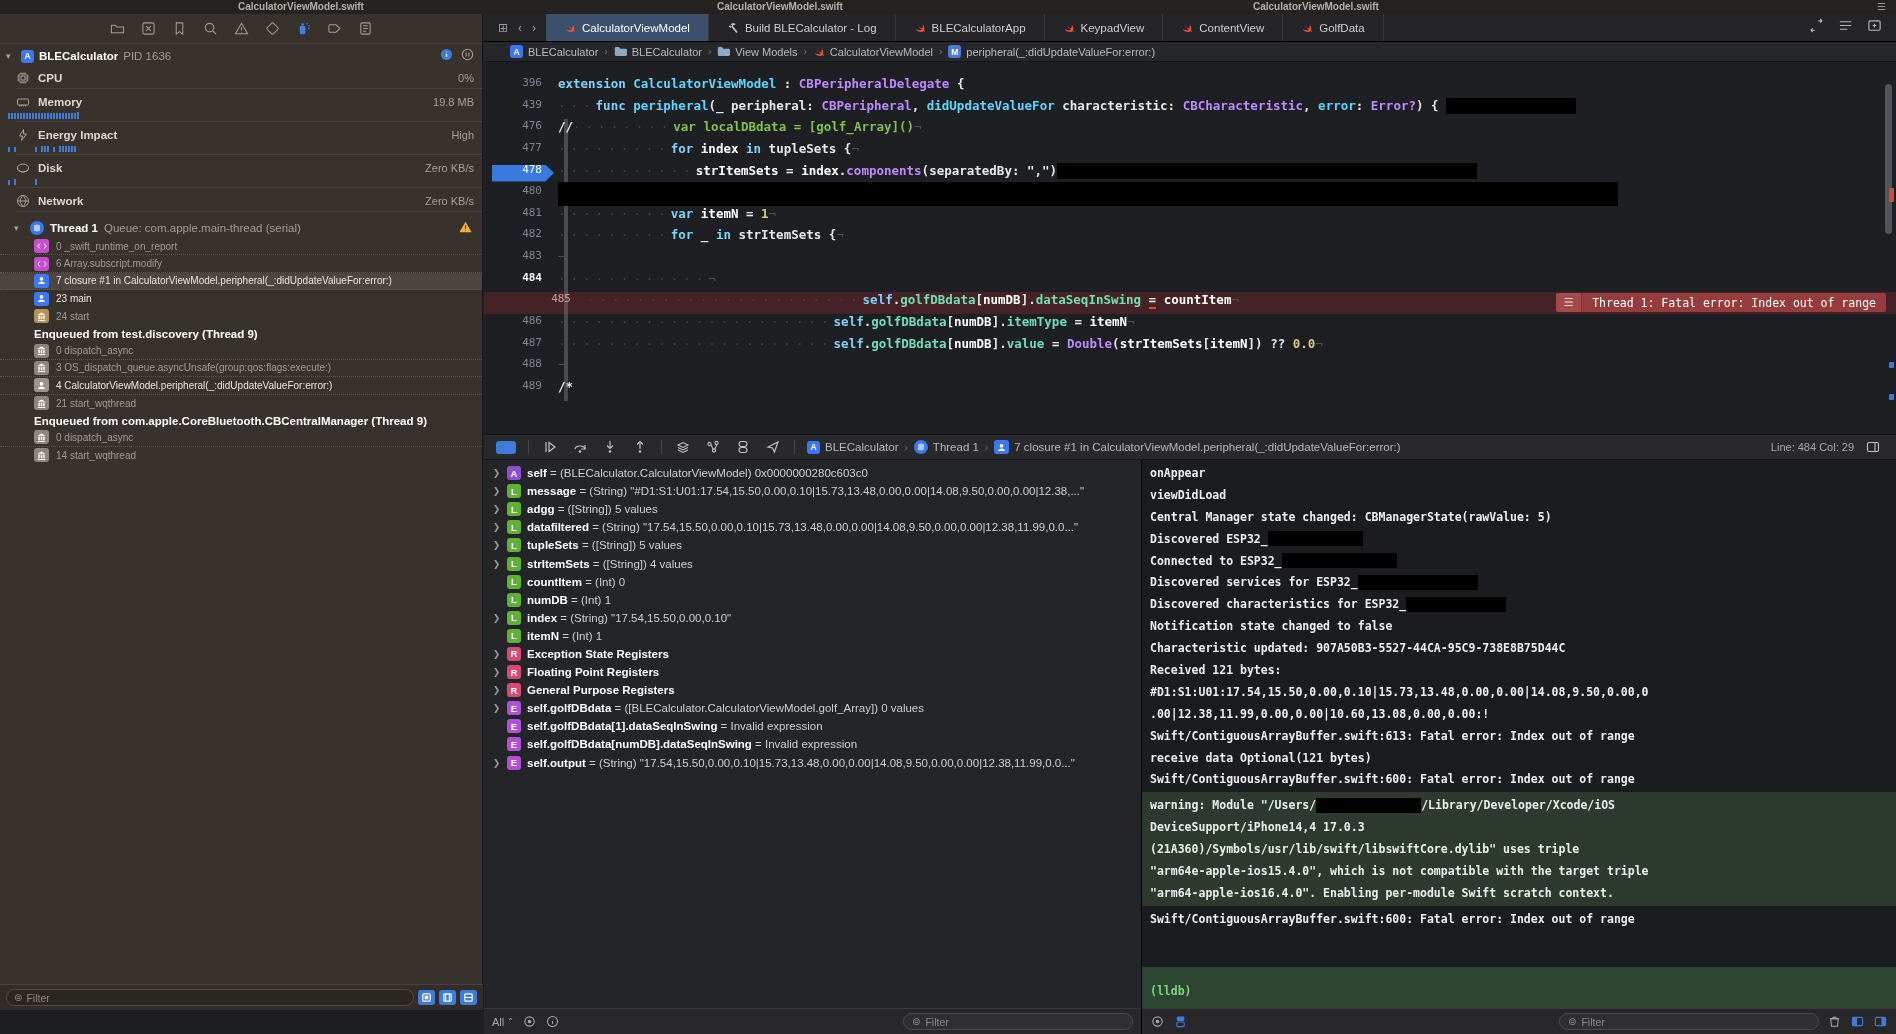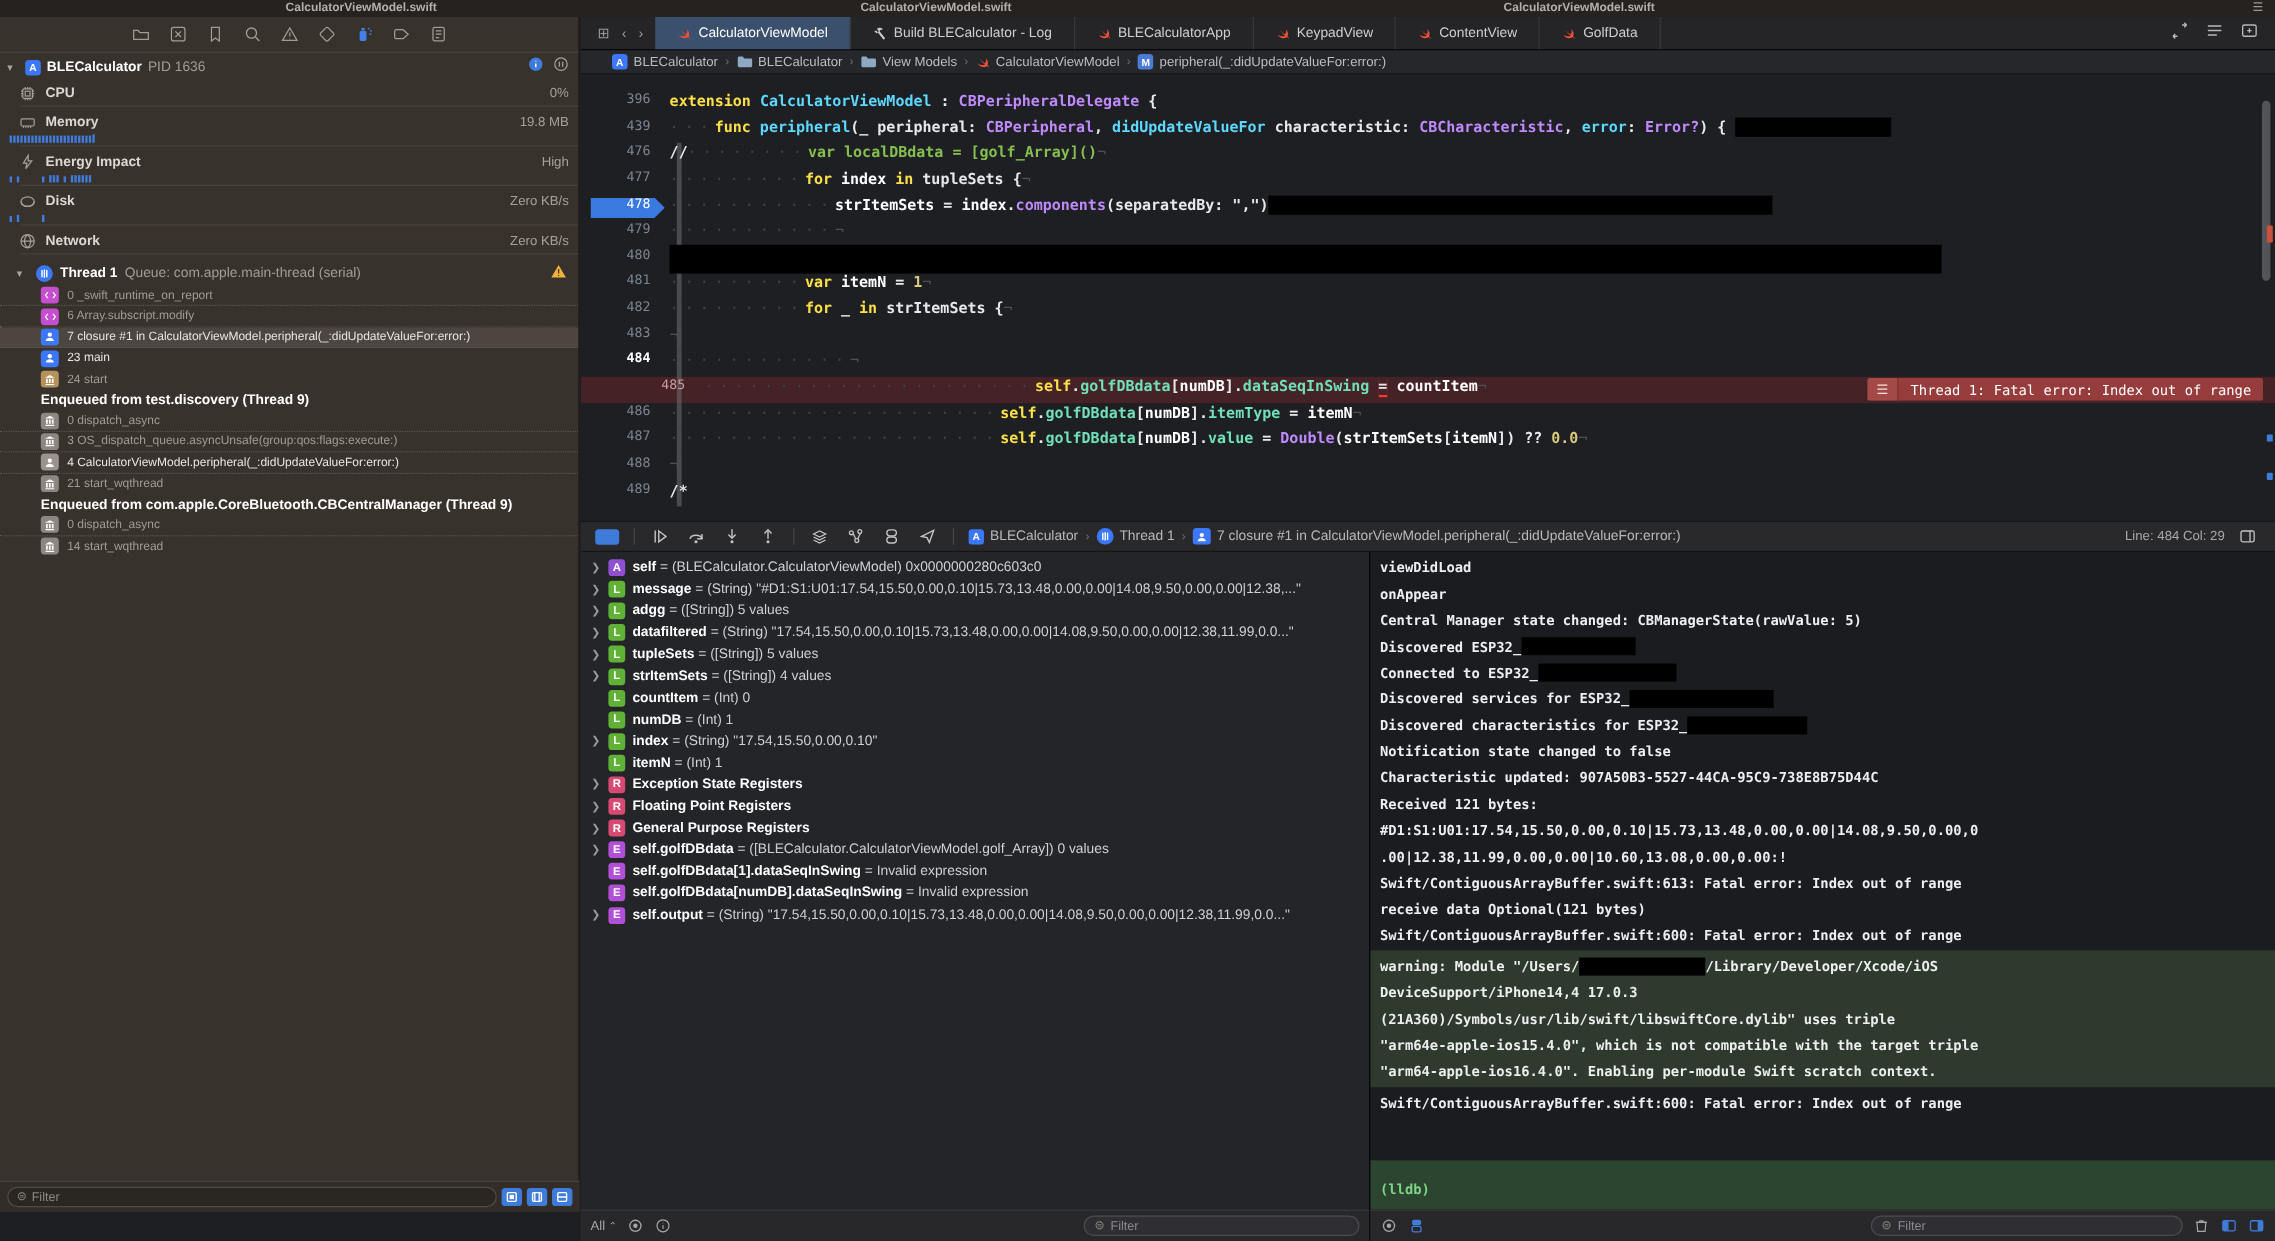--- a/index.html
+++ b/index.html
@@ -77,21 +77,21 @@
   #code { position:absolute; left:0; top:48px; right:0; height:372px; background:#1e1f23; padding-top:14px; overflow:hidden; }
   .crow { position:relative; height:21.65px; display:flex; }
   .crow.err { background:rgba(158,44,44,.30); }
   .gut { width:74px; flex:none; text-align:right; padding-right:16px; font-size:11px; color:#7c8591; font-family:"DejaVu Sans Mono",monospace; position:relative; z-index:2; }
   .crow.cursor .gut { color:#fff; font-weight:700; }
   .crow.err .gut { color:#cf9d9d;margin-left:29px; }
   .bpmark { position:absolute; left:8px; top:2px; width:62px; height:17px; background:#3a7ae0; clip-path:polygon(0 0,86% 0,100% 50%,86% 100%,0 100%); z-index:1; }
   .crow.bp .gut { color:#fff; }
   .gstrip { position:absolute; left:80px; top:0; width:4px; height:100%; background:#6f6f72; opacity:.55; z-index:1; }
   .ctext { font-family:"DejaVu Sans Mono","Liberation Mono",monospace; font-size:12.5px; font-weight:600; white-space:pre; z-index:2; }
-  .cseg-kw{color:#fde047;} .cseg-typ{color:#5dd8ff;} .cseg-ptyp{color:#c08aff;}
+  .cseg-kw{color:#7dd3fc;} .cseg-typ{color:#5dd8ff;} .cseg-ptyp{color:#c08aff;}
   .cseg-mem{color:#6fe0b8;} .cseg-num{color:#d9c97c;} .cseg-cmt{color:#84bf50;}
   .cseg-pln{color:#e8e8ea;} .cseg-b{color:#ffffff;} .cseg-inv{color:#4b5059;font-weight:400;}
   .cseg-ind{color:#3e4450;letter-spacing:5px;font-weight:400;}
   .cseg-eqerr{color:#e8e8ea;box-shadow:0 2px 0 #ff3b30;}
   .redact { display:inline-block; background:#000; height:16px; vertical-align:middle; }
   .redactrow { display:inline-block; background:#000; height:24px; vertical-align:middle; margin-top:-2px; }
   #errbanner { position:absolute; right:10px; top:1px; height:19px; display:flex; align-items:stretch; border-radius:2px; overflow:hidden; z-index:5; }
   #errbanner .bicon { width:26px; background:#a34a49; color:#f3d9d9; display:flex; align-items:center; justify-content:center; font-size:11px; border-right:1px solid #7d3434; }
   #errbanner .btext { background:#963c3c; color:#fff; font-size:11.5px; display:flex; align-items:center; padding:0 10px; white-space:nowrap; }
   #vscroll { position:absolute; right:4px; top:22px; width:7px; height:150px; border-radius:4px; background:rgba(210,210,215,.30); }
@@ -631,25 +631,20 @@
         <div class="gstrip"></div>
         <span class="ctext"><span class="cseg-ind">·········</span><span class="cseg-kw">for</span><span class="cseg-pln"> </span><span class="cseg-b">index</span><span class="cseg-pln"> </span><span class="cseg-kw">in</span><span class="cseg-pln"> tupleSets {</span><span class="cseg-inv">¬</span></span>
       </div>
       <div class="crow bp">
         <div class="bpmark"></div>
         <span class="gut">478</span>
         <div class="gstrip"></div>
         <span class="ctext"><span class="cseg-ind">···········</span><span class="cseg-b">strItemSets</span><span class="cseg-pln"> = </span><span class="cseg-b">index</span><span class="cseg-pln">.</span><span class="cseg-ptyp">components</span><span class="cseg-pln">(separatedBy: ",")</span><span class="redact" style="width: 420px;"></span></span>
       </div>
       <div class="crow">
-        <span class="gut">479</span>
-        <div class="gstrip"></div>
-        <span class="ctext"><span class="cseg-ind">···········</span><span class="cseg-inv">¬</span></span>
-      </div>
-      <div class="crow">
         <span class="gut">480</span>
         <div class="gstrip"></div>
         <span class="ctext"><span class="redactrow" style="width: 1060px;"></span></span>
       </div>
       <div class="crow">
         <span class="gut">481</span>
         <div class="gstrip"></div>
         <span class="ctext"><span class="cseg-ind">·········</span><span class="cseg-kw">var</span><span class="cseg-pln"> </span><span class="cseg-b">itemN</span><span class="cseg-pln"> = </span><span class="cseg-num">1</span><span class="cseg-inv">¬</span></span>
       </div>
       <div class="crow">
@@ -907,22 +902,22 @@
         <div class="ffield" style="margin-left:auto;width:230px">
           <span class="fico">⊜</span>
           <input placeholder="Filter" style="">
         </div>
       </div>
     </div>
 
     <div id="consolepanel">
       <div id="consolescroll" class="mono">
           <div class="csection plain">
+            <div class="cline"><span>onAppear</span></div>
             <div class="cline"><span>viewDidLoad</span></div>
-            <div class="cline"><span>onAppear</span></div>
             <div class="cline"><span>Central Manager state changed: CBManagerState(rawValue: 5)</span></div>
             <div class="cline"><span>Discovered ESP32_</span><span class="credact" style="width: 95px;"></span></div>
             <div class="cline"><span>Connected to ESP32_</span><span class="credact" style="width: 115px;"></span></div>
             <div class="cline"><span>Discovered services for ESP32_</span><span class="credact" style="width: 120px;"></span></div>
             <div class="cline"><span>Discovered characteristics for ESP32_</span><span class="credact" style="width: 100px;"></span></div>
             <div class="cline"><span>Notification state changed to false</span></div>
             <div class="cline"><span>Characteristic updated: 907A50B3-5527-44CA-95C9-738E8B75D44C</span></div>
             <div class="cline"><span>Received 121 bytes:</span></div>
             <div class="cline"><span>#D1:S1:U01:17.54,15.50,0.00,0.10|15.73,13.48,0.00,0.00|14.08,9.50,0.00,0</span></div>
             <div class="cline"><span>.00|12.38,11.99,0.00,0.00|10.60,13.08,0.00,0.00:!</span></div>

